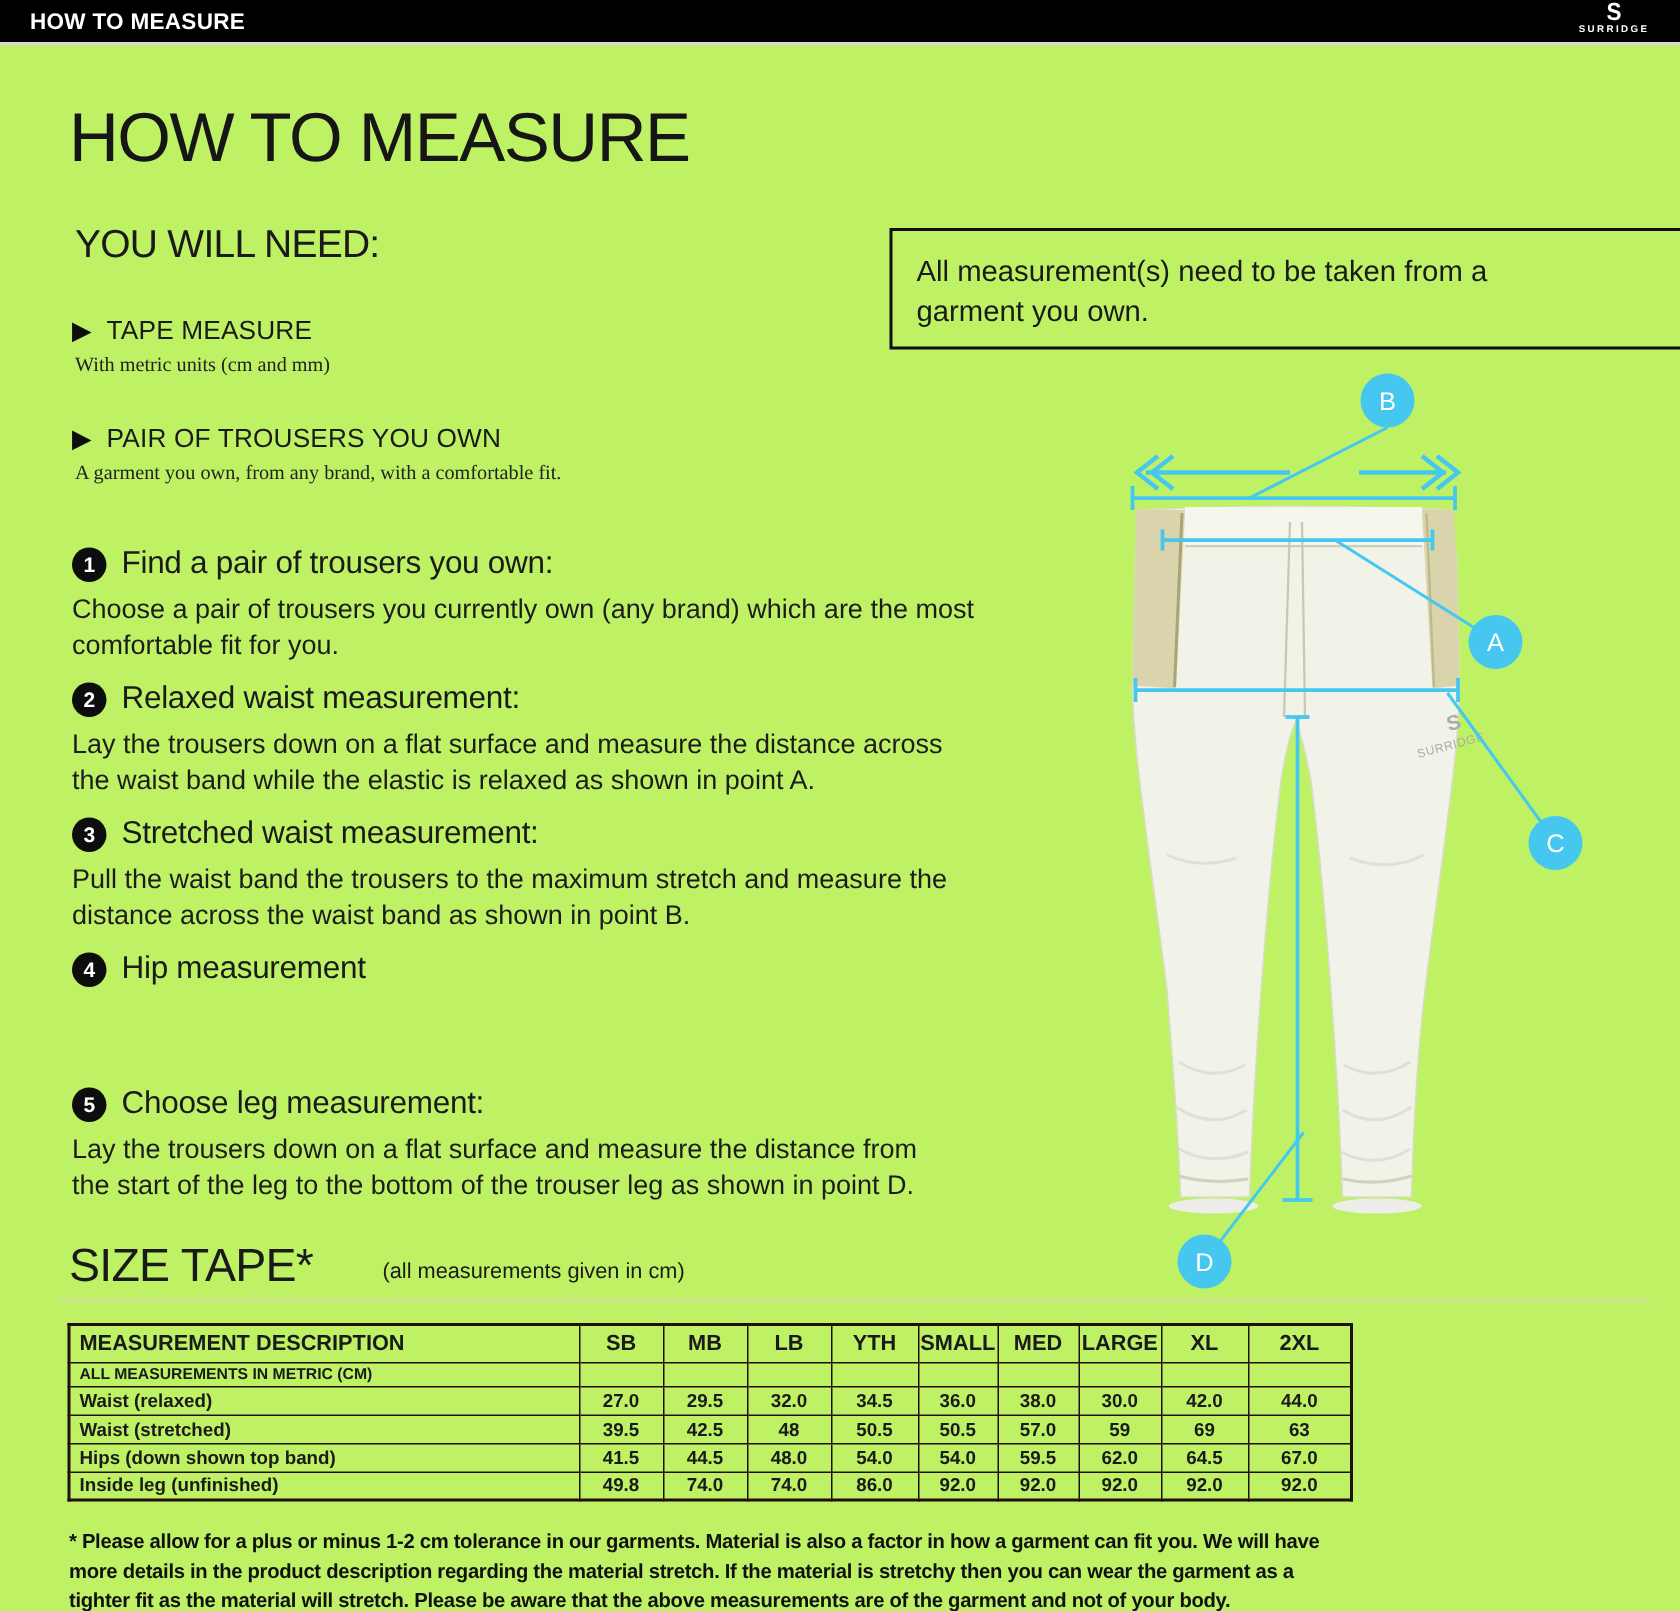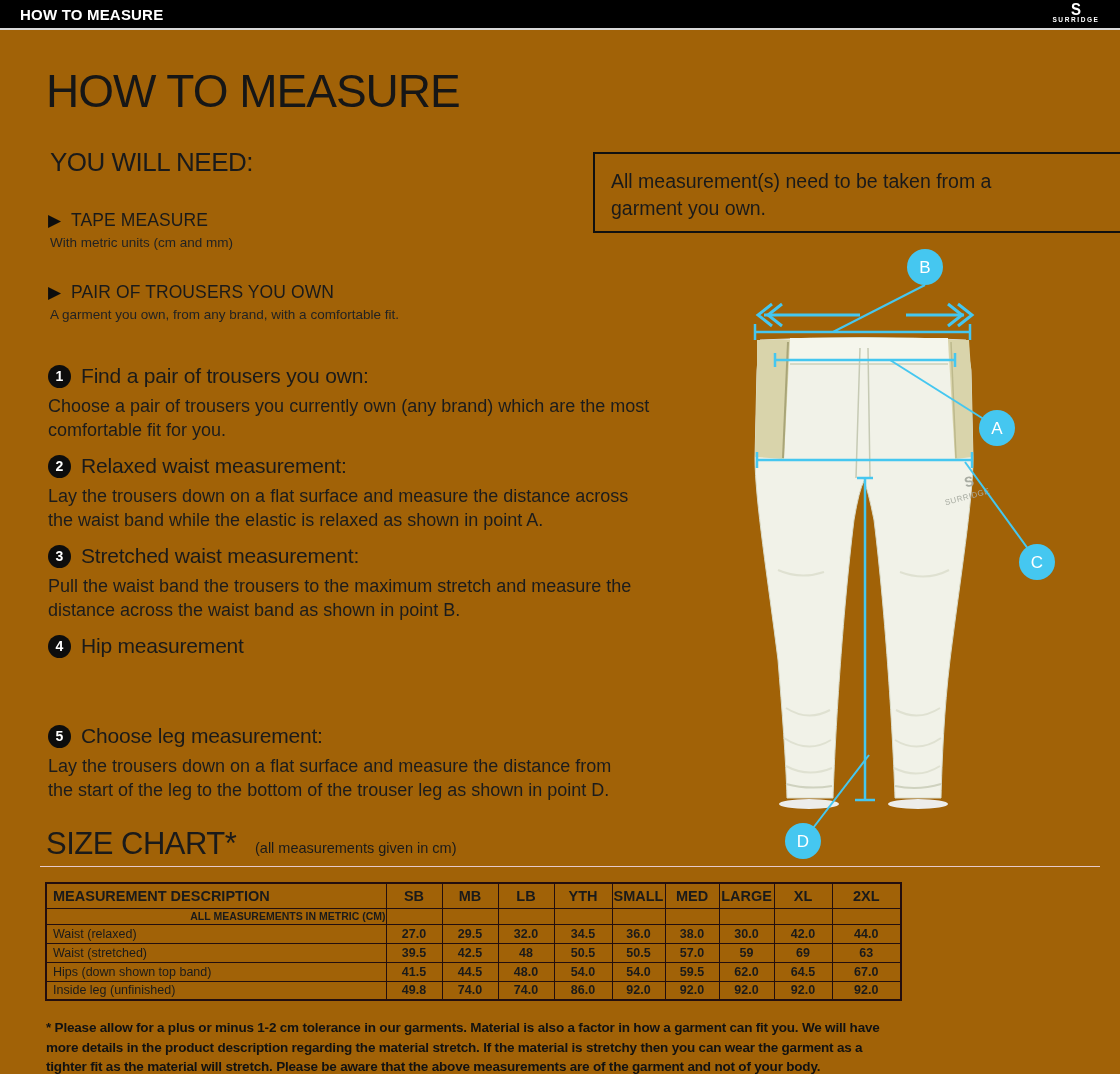--- a/index.html
+++ b/index.html
@@ -1,39 +1,39 @@
 <!DOCTYPE html>
 <html><head>
 <meta charset="utf-8">
 <style>
   * { margin:0; padding:0; box-sizing:border-box; }
   html,body { background:#ffffff; }
   body { font-family:"Liberation Sans","DejaVu Sans",sans-serif; color:#1a1a1a; }
-  .canvas { position:relative; width:1120px; height:1074px; background:#a16207; overflow:hidden; }
+  .canvas { position:relative; width:1120px; height:1074px; background:#bef264; overflow:hidden; }
 
   
   .topbar { position:absolute; left:0; top:0; width:1120px; height:30px; background:#000;
             border-bottom:2px solid #d9d9d9; display:flex; align-items:center; }
   .topbar-title { color:#fff; font-size:15px; font-weight:700; letter-spacing:.2px; padding-left:20px; }
   .topbar-logo { position:absolute; right:14px; top:1px; width:60px; text-align:center; color:#fff; line-height:1; }
   .topbar-logo .logo-s { font-size:15px; font-weight:900; transform:scaleY(1.1); display:block; }
   .topbar-logo .logo-word { font-size:6.5px; letter-spacing:1.6px; font-weight:700; display:block; margin-top:1px; }
 
   
   .page-title { position:absolute; left:46px; top:64px; font-size:46px; font-weight:400; letter-spacing:-1px; color:#161616; }
   .need-heading { position:absolute; left:50px; top:147px; font-size:26px; font-weight:400; letter-spacing:-0.5px; }
 
   
   .need-item { position:absolute; left:48px; width:520px; }
   .need-item-1 { top:210px; }
   .need-item-2 { top:282px; }
   .need-row { display:flex; align-items:center; gap:10px; }
   .tri-icon { font-size:17px; line-height:1; color:#0d0d0d; }
   .need-title { font-size:17.5px; font-weight:400; letter-spacing:.1px; }
-  .need-desc { font-size:13.5px; margin-top:4px; margin-left:2px; color:#222; }
+  .need-desc { font-size:13.5px; margin-top:4px; margin-left:2px; color:#222;font-family:Liberation Serif, serif; }
 
   
   .step { position:absolute; left:48px; width:720px; }
   .step-1 { top:364px; } .step-2 { top:454px; } .step-3 { top:544px; }
   .step-4 { top:634px; } .step-5 { top:724px; }
   .step-head { display:flex; align-items:center; gap:10px; }
   .step-num { width:23px; height:23px; border-radius:50%; background:#0d0d0d; color:#fff;
               font-size:14px; font-weight:700; display:flex; align-items:center; justify-content:center; flex:0 0 23px; }
   .step-title { font-size:21px; font-weight:400; letter-spacing:-0.2px; }
   .step-body { font-size:18px; line-height:1.32; margin-top:7px; white-space:pre-line; color:#1c1c1c; }
@@ -48,22 +48,22 @@
   
   .sizechart-heading { position:absolute; left:46px; top:826px; font-size:31px; font-weight:400; letter-spacing:-0.5px; }
   .sizechart-sub { position:absolute; left:255px; top:840px; font-size:14.5px; }
   .divider { position:absolute; left:40px; top:866px; width:1060px; height:1px; background:#e6caca; }
 
   table.sizes { position:absolute; left:45px; top:882px; width:855px; border-collapse:collapse;
                 table-layout:fixed; border:2px solid #230e0e; }
   table.sizes td, table.sizes th { border:1px solid #230e0e; overflow:hidden; white-space:nowrap; }
   th.desc-h { text-align:left; padding-left:6px; font-size:14.5px; font-weight:700; height:25px; }
   th.size-h { text-align:center; font-size:14.5px; font-weight:700; }
-  td.metric-note { font-size:10.5px; font-weight:700; padding-left:6px; height:16px;text-align:right; }
-  td.desc-c { font-size:12.5px; font-weight:400; padding-left:6px; height:19px;margin-top:20px; }
+  td.metric-note { font-size:10.5px; font-weight:700; padding-left:6px; height:16px; }
+  td.desc-c { font-size:12.5px; font-weight:700; padding-left:6px; height:19px;margin-top:20px; }
   td.val-c { font-size:12.5px; font-weight:600; text-align:center; height:19px; }
 
   
   .footnote { position:absolute; left:46px; top:1018px; width:1055px; font-size:13.5px; font-weight:700;
               letter-spacing:-0.2px; line-height:1.45; white-space:pre-line; color:#111; }
 </style>
 </head>
 <body>
 
 <div class="canvas">
@@ -229,21 +229,21 @@
         <circle cx="269" cy="190" r="18" fill="#45c7f0"></circle>
         <text x="269" y="196" fill="#ffffff">A</text>
         <circle cx="309" cy="324" r="18" fill="#45c7f0"></circle>
         <text x="309" y="330" fill="#ffffff">C</text>
         <circle cx="75" cy="603" r="18" fill="#45c7f0"></circle>
         <text x="75" y="609" fill="#ffffff">D</text>
       </g>
     </svg>
   </div>
 
-  <div class="sizechart-heading">SIZE CHART*</div>
+  <div class="sizechart-heading">SIZE TAPE*</div>
   <div class="sizechart-sub">(all measurements given in cm)</div>
   <div class="divider"></div>
 
   <table class="sizes">
     <colgroup>
       <col style="width:340px">
         <col style="width:56px">
         <col style="width:56px">
         <col style="width:56px">
       <col style="width:58px">

